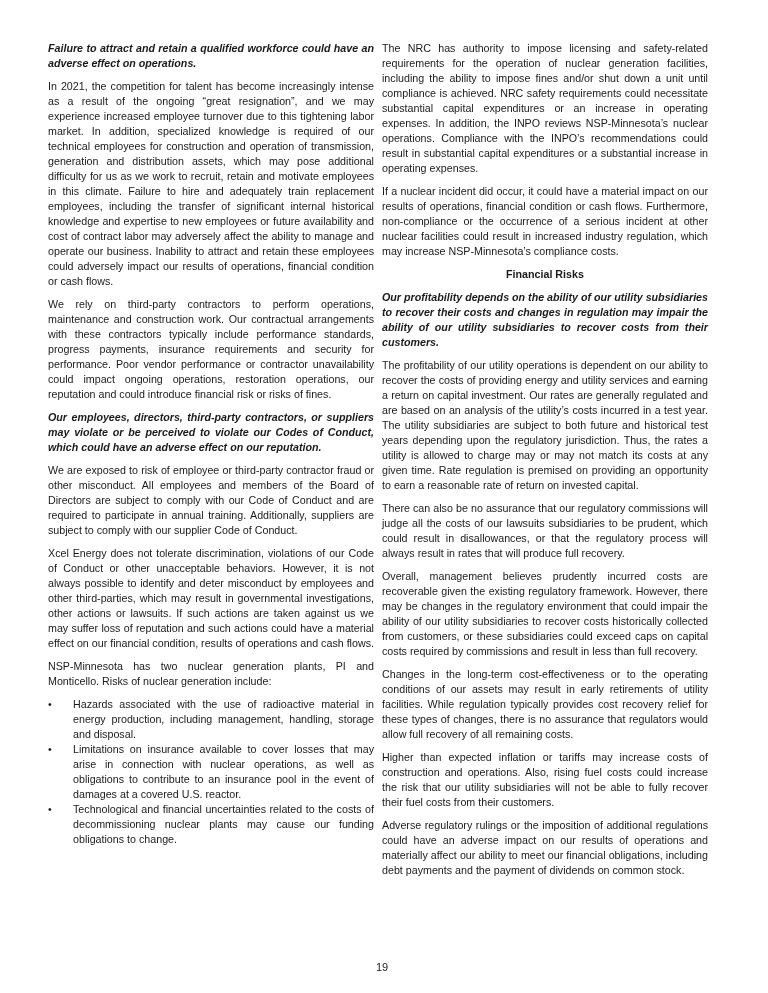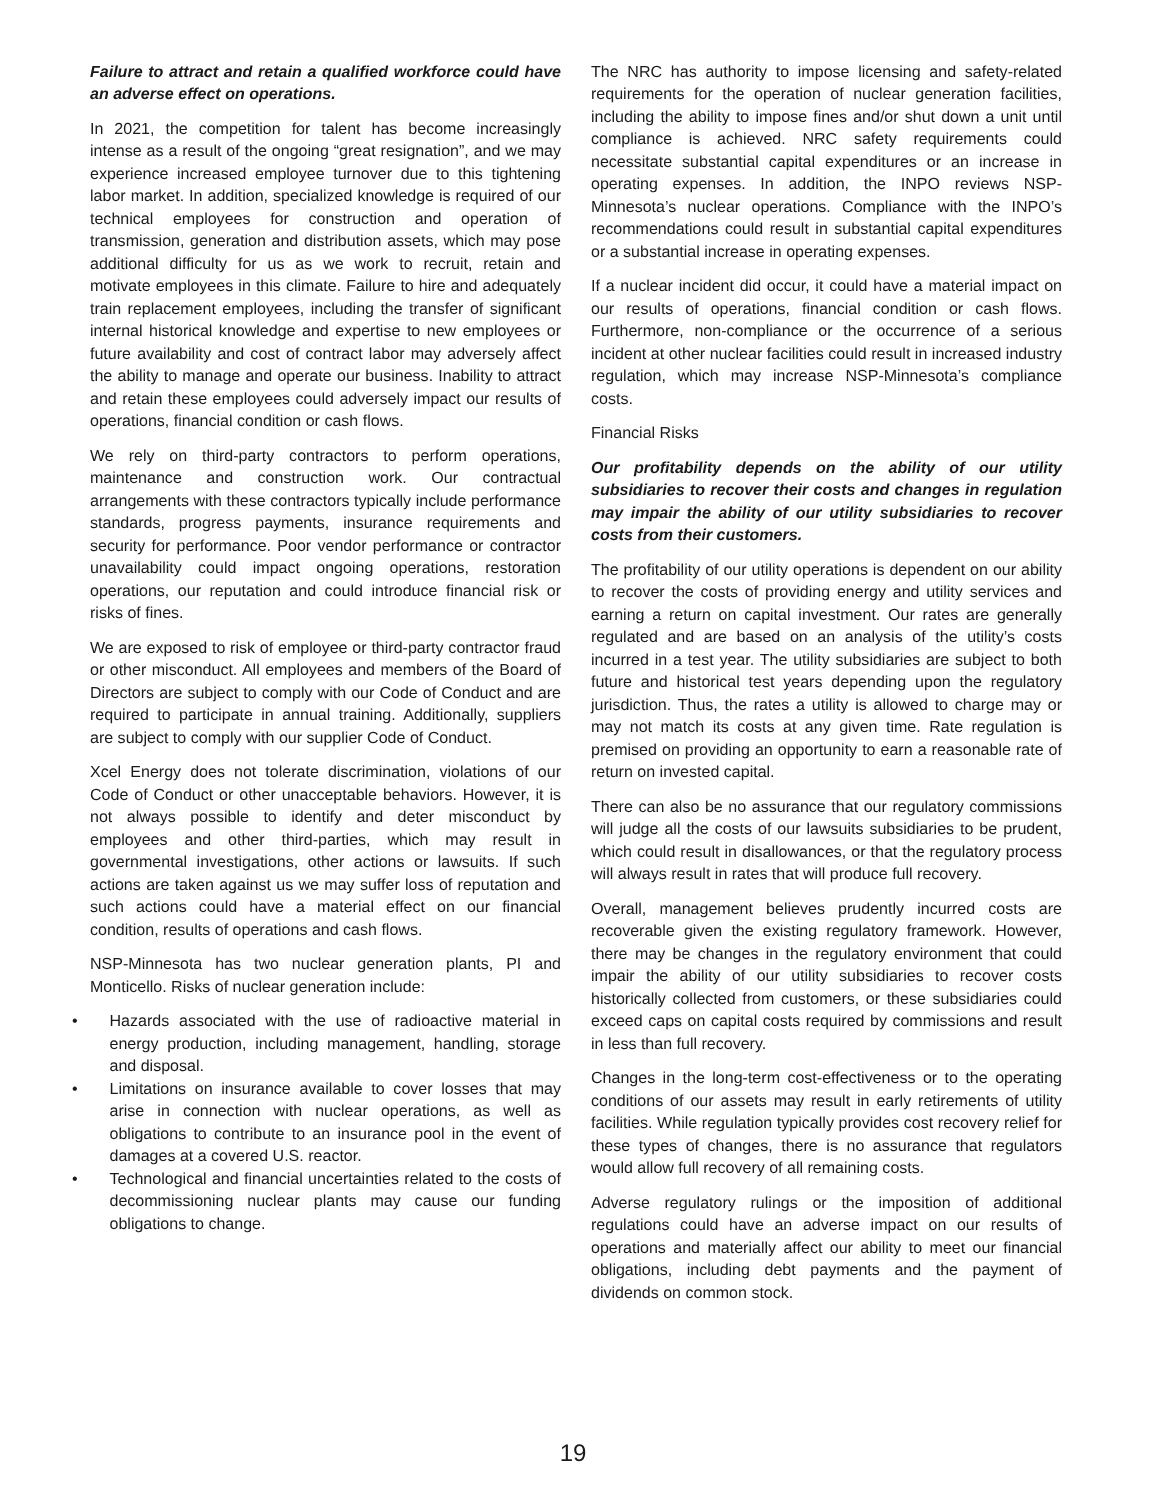--- a/index.html
+++ b/index.html
@@ -1,35 +1,36 @@
 <!DOCTYPE html>
 <html><head>
 <meta charset="utf-8">
 <style>
   html, body { margin: 0; padding: 0; background: #ffffff; }
   body { width: 768px; height: 993px; position: relative; overflow: hidden;
          font-family: "Liberation Sans", sans-serif; color: #1a1a1a; }
   .col { position: absolute; top: 41px; width: 326px; font-size: 10.7px; line-height: 15px; }
   .col-left { left: 48px; }
   .col-right { left: 382px; }
-  p { margin: 0 0 8px 12px; text-align: justify; }
+  p { margin: 0 0 8px 0; text-align: justify; }
   .heading { font-weight: bold; font-style: italic; }
-  .section { font-weight: normal; font-style: normal; text-align: left; }
+  .section { font-weight: bold; font-style: normal; text-align: center; }
   ul { list-style: none; margin: 0 0 8px 0; padding: 0; }
   li { position: relative; padding-left: 25px; text-align: justify; }
   li .bullet { position: absolute; left: 0; top: 0; }
-  .page-number { position: absolute; top: 961px; left: 0; width: 764px; text-align: center; font-size: 16px; }
+  .page-number { position: absolute; top: 961px; left: 0; width: 764px; text-align: center; font-size: 11px; }
 </style>
 </head>
 <body>
 
 <div class="col col-left">
   <p class="heading">Failure to attract and retain a qualified workforce could have an adverse effect on operations.</p>
   <p>In 2021, the competition for talent has become increasingly intense as a result of the ongoing “great resignation”, and we may experience increased employee turnover due to this tightening labor market. In addition, specialized knowledge is required of our technical employees for construction and operation of transmission, generation and distribution assets, which may pose additional difficulty for us as we work to recruit, retain and motivate employees in this climate. Failure to hire and adequately train replacement employees, including the transfer of significant internal historical knowledge and expertise to new employees or future availability and cost of contract labor may adversely affect the ability to manage and operate our business. Inability to attract and retain these employees could adversely impact our results of operations, financial condition or cash flows.</p>
   <p>We rely on third-party contractors to perform operations, maintenance and construction work. Our contractual arrangements with these contractors typically include performance standards, progress payments, insurance requirements and security for performance. Poor vendor performance or contractor unavailability could impact ongoing operations, restoration operations, our reputation and could introduce financial risk or risks of fines.</p>
+  <p class="heading">Our employees, directors, third-party contractors, or suppliers may violate or be perceived to violate our Codes of Conduct, which could have an adverse effect on our reputation.</p>
   <p>We are exposed to risk of employee or third-party contractor fraud or other misconduct. All employees and members of the Board of Directors are subject to comply with our Code of Conduct and are required to participate in annual training. Additionally, suppliers are subject to comply with our supplier Code of Conduct.</p>
   <p>Xcel Energy does not tolerate discrimination, violations of our Code of Conduct or other unacceptable behaviors. However, it is not always possible to identify and deter misconduct by employees and other third-parties, which may result in governmental investigations, other actions or lawsuits. If such actions are taken against us we may suffer loss of reputation and such actions could have a material effect on our financial condition, results of operations and cash flows.</p>
   <p>NSP-Minnesota has two nuclear generation plants, PI and Monticello. Risks of nuclear generation include:</p>
   <ul>
     <li>
       <span class="bullet">•</span>
       <span>Hazards associated with the use of radioactive material in energy production, including management, handling, storage and disposal.</span>
     </li>
     <li>
       <span class="bullet">•</span>
@@ -44,16 +45,17 @@
 
 <div class="col col-right">
   <p>The NRC has authority to impose licensing and safety-related requirements for the operation of nuclear generation facilities, including the ability to impose fines and/or shut down a unit until compliance is achieved. NRC safety requirements could necessitate substantial capital expenditures or an increase in operating expenses. In addition, the INPO reviews NSP-Minnesota’s nuclear operations. Compliance with the INPO’s recommendations could result in substantial capital expenditures or a substantial increase in operating expenses.</p>
   <p>If a nuclear incident did occur, it could have a material impact on our results of operations, financial condition or cash flows. Furthermore, non-compliance or the occurrence of a serious incident at other nuclear facilities could result in increased industry regulation, which may increase NSP-Minnesota’s compliance costs.</p>
   <p class="section">Financial Risks</p>
   <p class="heading">Our profitability depends on the ability of our utility subsidiaries to recover their costs and changes in regulation may impair the ability of our utility subsidiaries to recover costs from their customers.</p>
   <p>The profitability of our utility operations is dependent on our ability to recover the costs of providing energy and utility services and earning a return on capital investment. Our rates are generally regulated and are based on an analysis of the utility’s costs incurred in a test year. The utility subsidiaries are subject to both future and historical test years depending upon the regulatory jurisdiction. Thus, the rates a utility is allowed to charge may or may not match its costs at any given time. Rate regulation is premised on providing an opportunity to earn a reasonable rate of return on invested capital.</p>
   <p>There can also be no assurance that our regulatory commissions will judge all the costs of our lawsuits subsidiaries to be prudent, which could result in disallowances, or that the regulatory process will always result in rates that will produce full recovery.</p>
   <p>Overall, management believes prudently incurred costs are recoverable given the existing regulatory framework. However, there may be changes in the regulatory environment that could impair the ability of our utility subsidiaries to recover costs historically collected from customers, or these subsidiaries could exceed caps on capital costs required by commissions and result in less than full recovery.</p>
   <p>Changes in the long-term cost-effectiveness or to the operating conditions of our assets may result in early retirements of utility facilities. While regulation typically provides cost recovery relief for these types of changes, there is no assurance that regulators would allow full recovery of all remaining costs.</p>
+  <p>Higher than expected inflation or tariffs may increase costs of construction and operations. Also, rising fuel costs could increase the risk that our utility subsidiaries will not be able to fully recover their fuel costs from their customers.</p>
   <p>Adverse regulatory rulings or the imposition of additional regulations could have an adverse impact on our results of operations and materially affect our ability to meet our financial obligations, including debt payments and the payment of dividends on common stock.</p>
 </div>
 
 <div class="page-number">19</div>
 
 </body></html>

